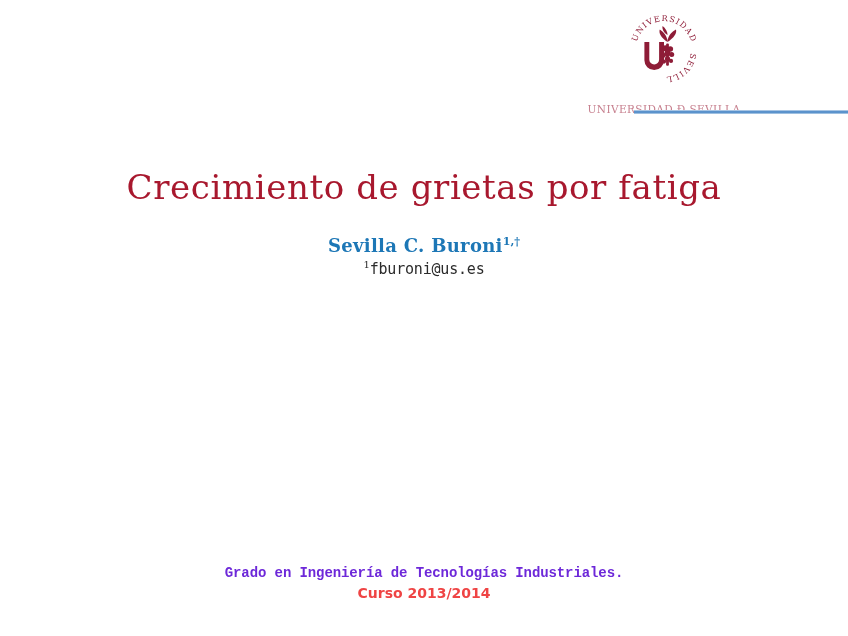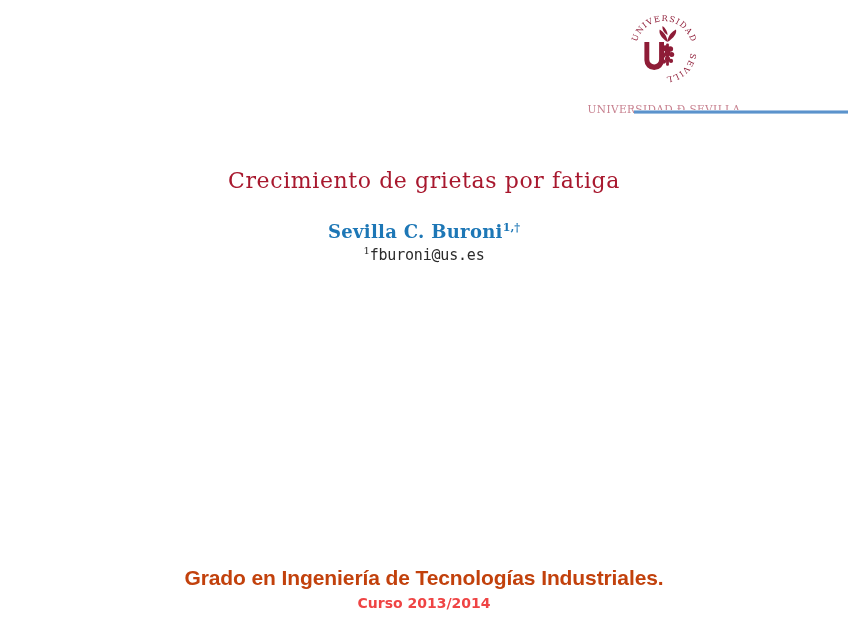--- a/index.html
+++ b/index.html
@@ -66,21 +66,21 @@
   #title-block {
     position: absolute;
     left: 0;
     top: 168px;
     width: 848px;
     text-align: center;
   }
 
   #page-title {
     font-family: "DejaVu Serif", serif;
-    font-size: 22px;
+    font-size: 34px;
     font-weight: normal;
     color: #a8182e;
     letter-spacing: 0.6px;
     margin: 0;
     line-height: 1.15;
   }
 
   #author-line {
     margin-top: 28px;
     font-family: "DejaVu Serif", serif;
@@ -128,24 +128,24 @@
   
   #course-block {
     position: absolute;
     left: 0;
     top: 563px;
     width: 848px;
     text-align: center;
   }
 
   #course-program {
-    font-family: Liberation Sans, sans-serif;
-    font-size: 21px;
-    font-weight: bold;
-    color: #c2410c;
+    font-family: Liberation Mono, monospace;
+    font-size: 14px;
+    font-weight: bold;
+    color: #6d28d9;
     letter-spacing: -0.1px;
     line-height: 1.45;
   }
 
   #course-year {
     font-family: "DejaVu Sans", sans-serif;
     font-size: 14px;
     font-weight: bold;
     color: #ef4444;
     line-height: 1.45;

